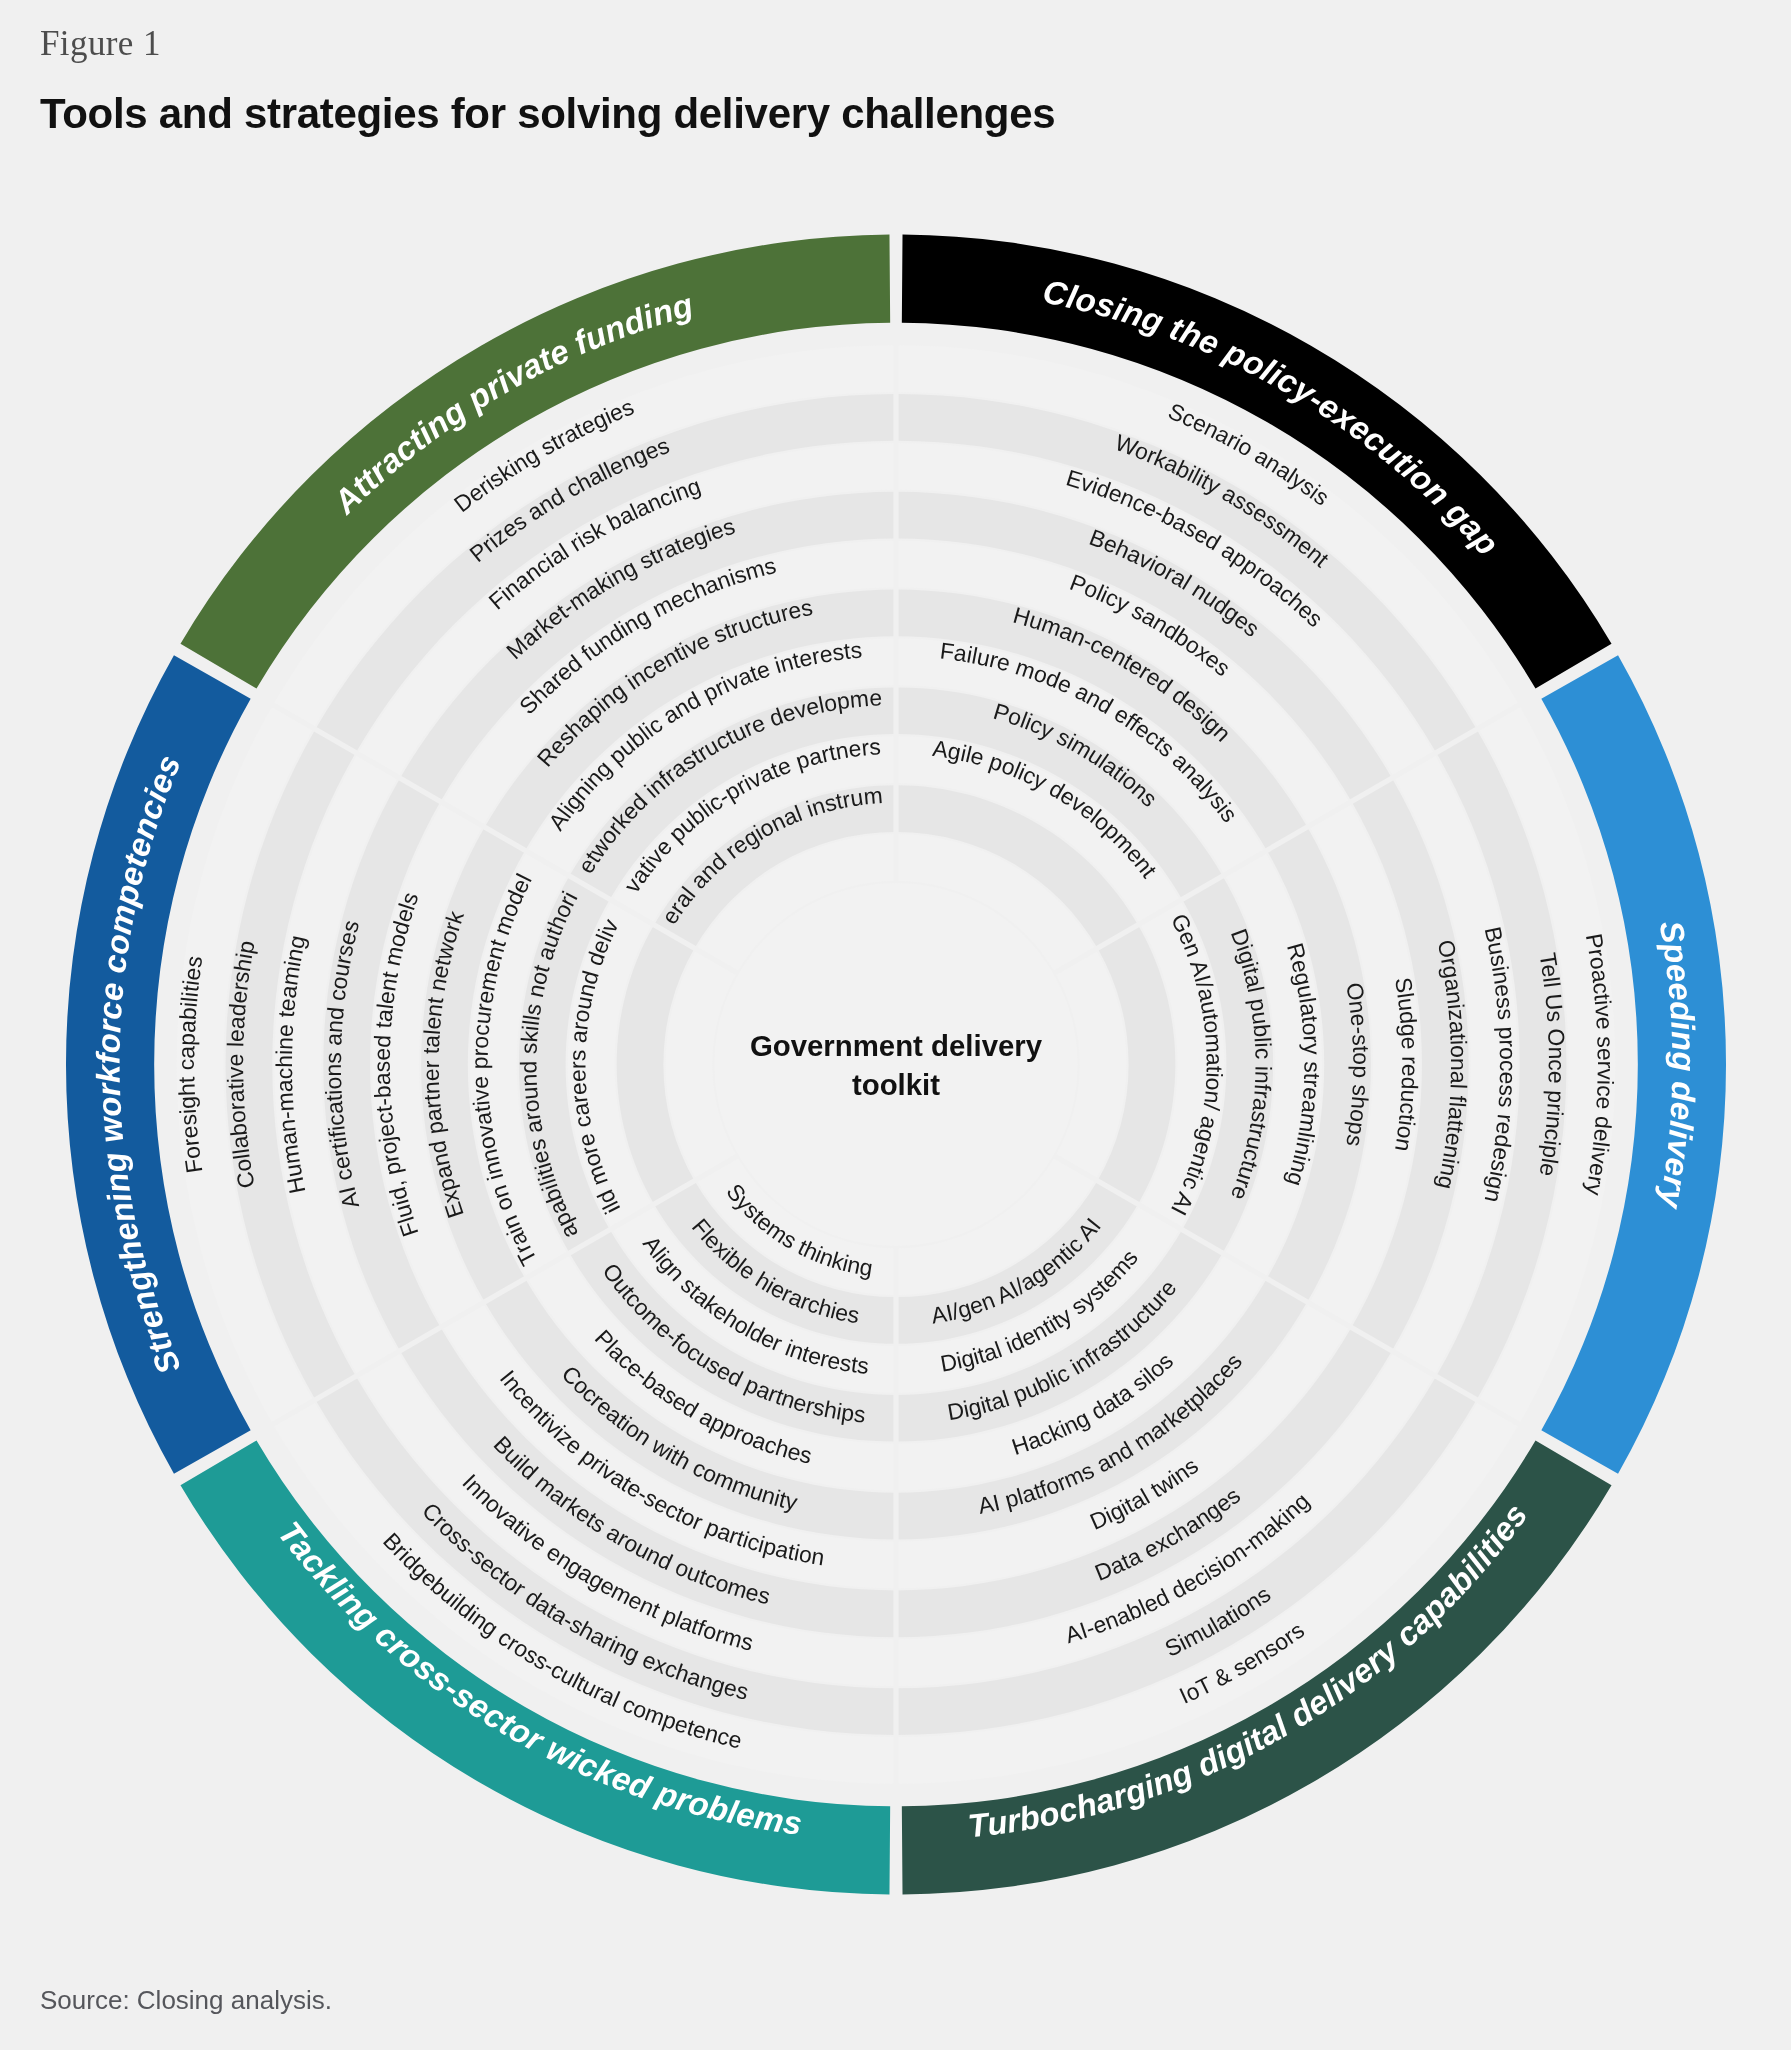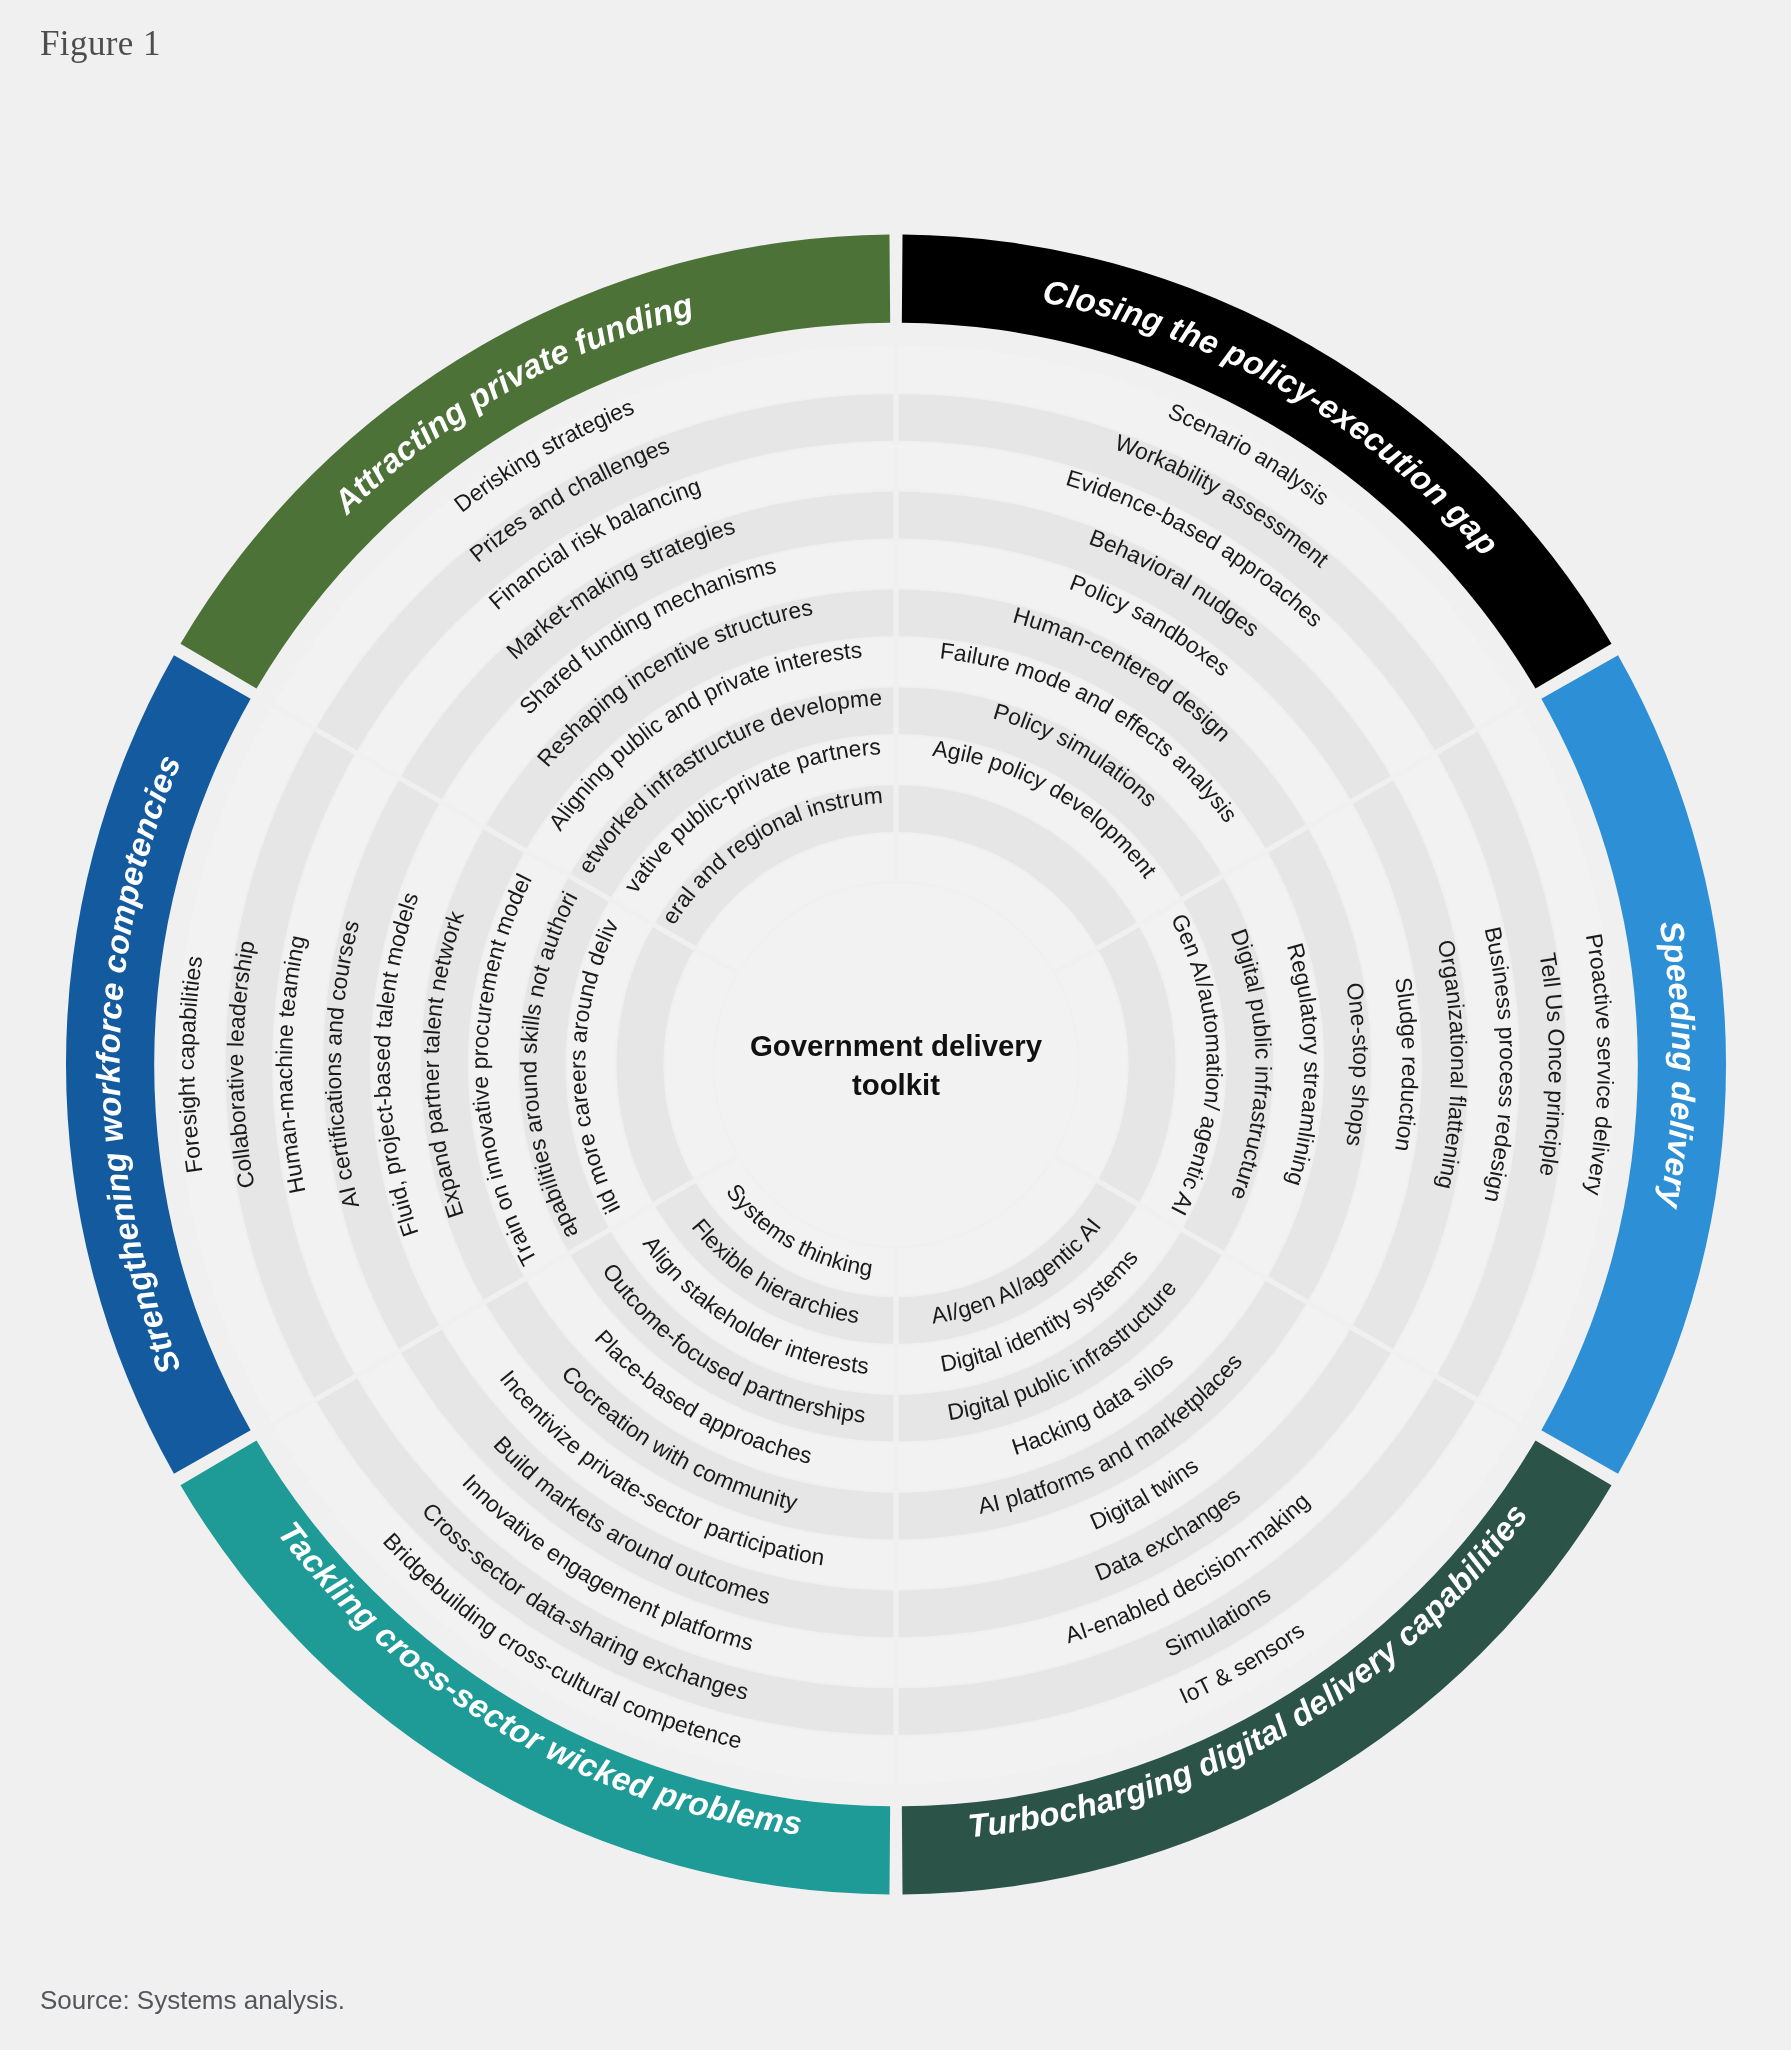--- a/index.html
+++ b/index.html
@@ -41,20 +41,21 @@
     font-family:"Liberation Sans", sans-serif;
     font-weight:bold;font-size:34px;fill:#111;
   }
 </style>
 </head>
 <body>
 
 <div class="page">
 
   <div class="fig-label">Figure 1</div>
+  <div class="fig-title">Tools and strategies for solving delivery challenges</div>
 
   <div class="wheel">
     <svg id="sunburst" width="1792" height="1807" viewBox="0 0 2072 2090">
       <defs id="arc-defs">
           <path id="segpath0" d="M 1082.9976887061637 148.23067779039275 A 898 898 0 0 1 1789.1261700149907 555.9141465565057" fill="none"></path>
           <path id="segpath1" d="M 1836.1238587211544 637.316531233887 A 898 898 0 0 1 1836.1238587211544 1452.683468766113" fill="none"></path>
           <path id="segpath2" d="M 1082.9976887061637 1941.7693222096073 A 898 898 0 0 0 1789.1261700149907 1534.0858534434942" fill="none"></path>
           <path id="segpath3" d="M 282.87382998500914 1534.0858534434942 A 898 898 0 0 0 989.0023112938367 1941.7693222096073" fill="none"></path>
           <path id="segpath4" d="M 235.8761412788457 1452.683468766113 A 898 898 0 0 1 235.87614127884547 637.3165312338874" fill="none"></path>
           <path id="segpath5" d="M 282.87382998500925 555.9141465565057 A 898 898 0 0 1 989.002311293836 148.23067779039275" fill="none"></path>
@@ -216,15 +217,15 @@
         </g>
 
     <g id="center-group">
         <circle id="center-circle" cx="1036" cy="1045" r="210" fill="#f2f2f2"></circle>
         <text class="center-text" id="center-line1" x="1036" y="1035" text-anchor="middle">Government delivery</text>
         <text class="center-text" id="center-line2" x="1036" y="1080" text-anchor="middle">toolkit</text>
       </g>
       </svg>
   </div>
 
-  <div class="source">Source: Systems analysis.</div>
+  <div class="source">Source: Closing analysis.</div>
 </div>
 
 
 </body></html>

